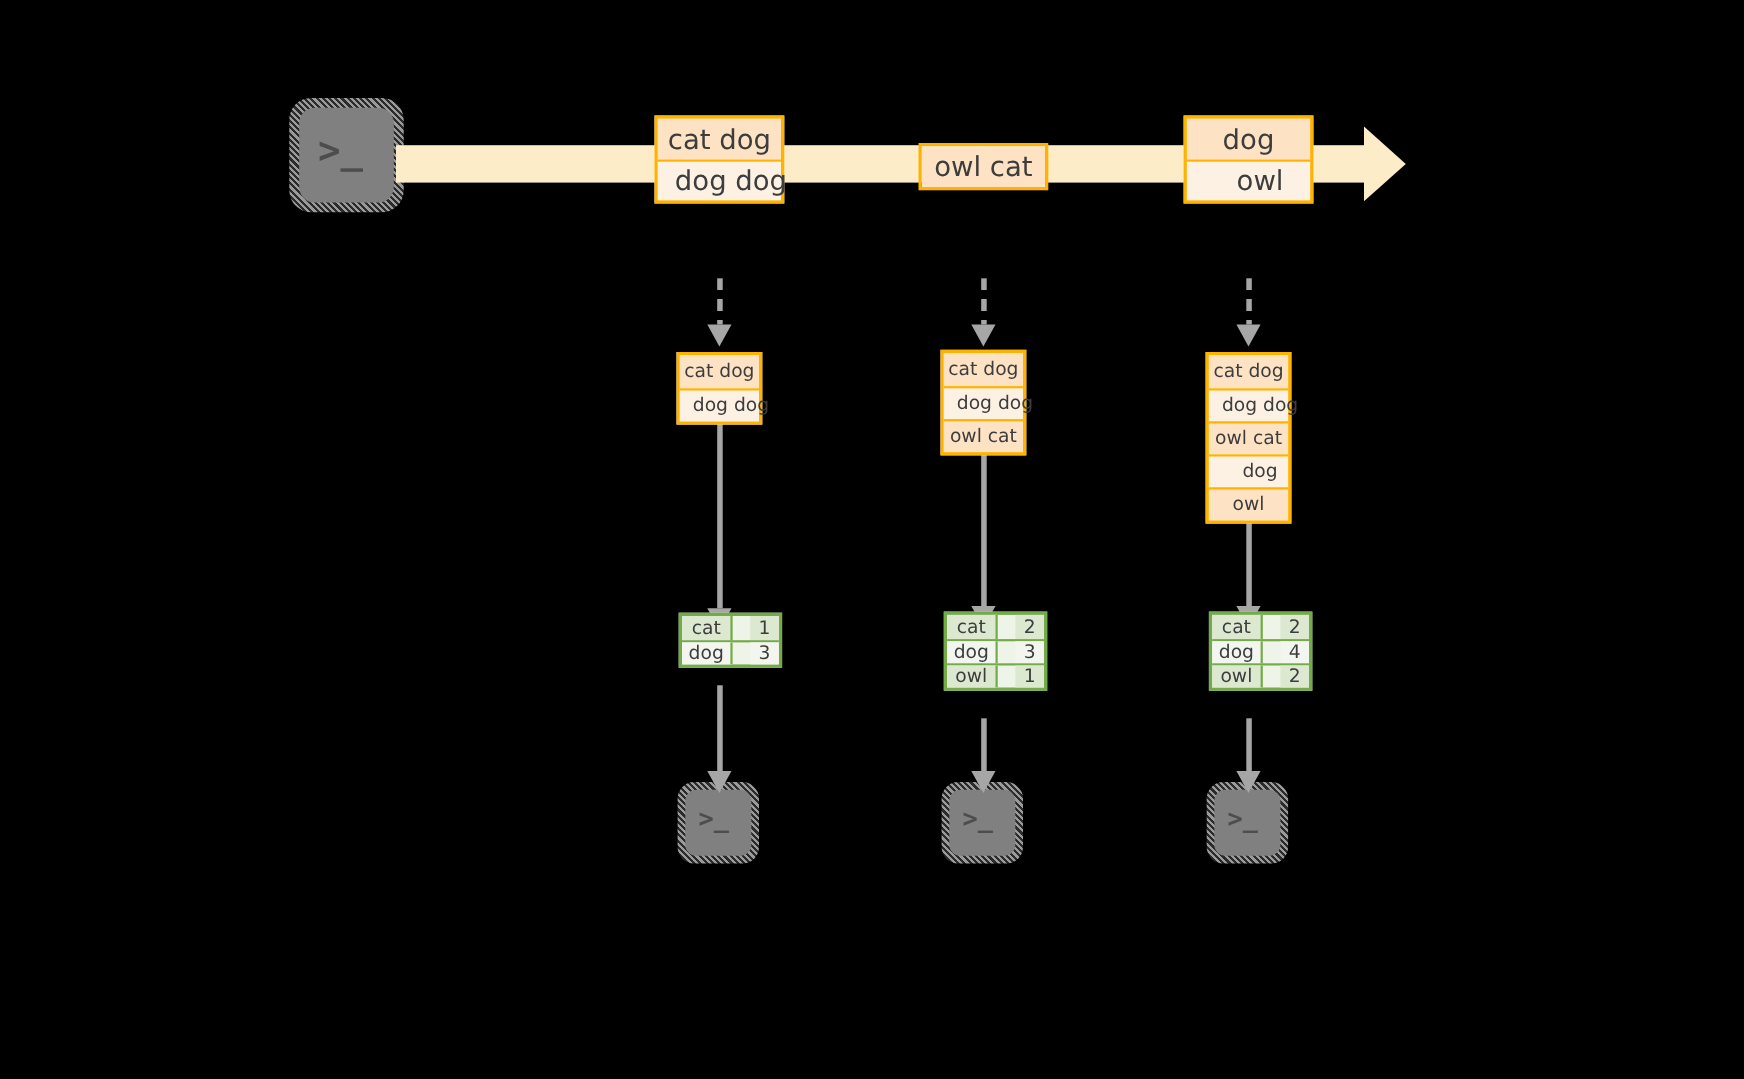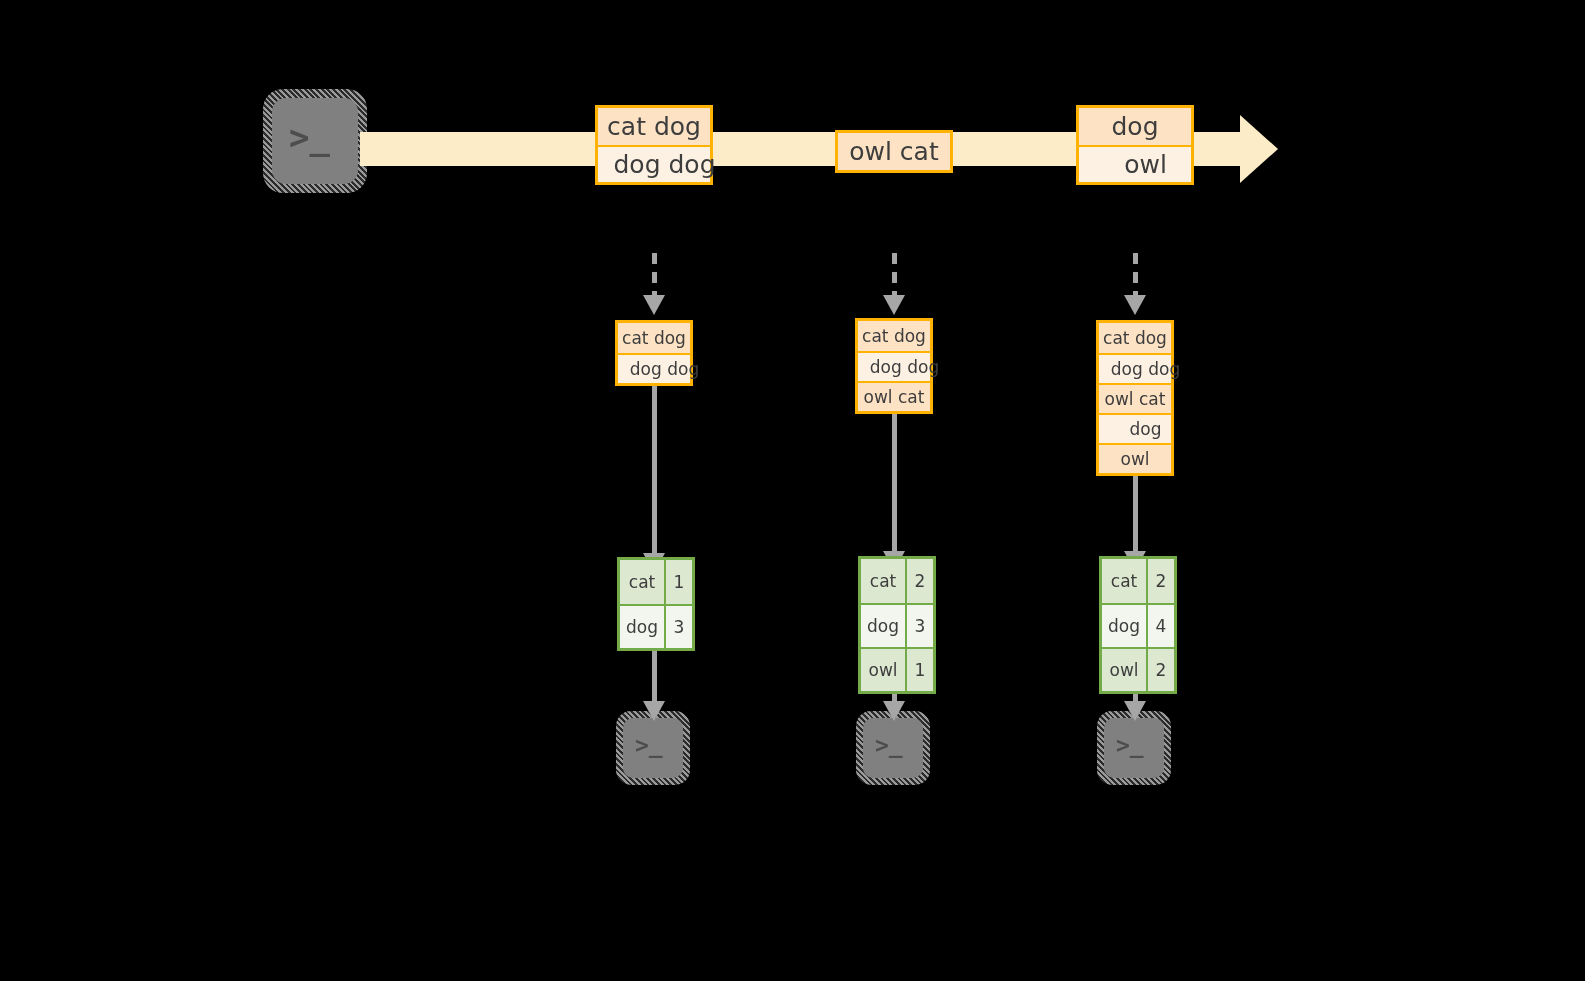--- a/index.html
+++ b/index.html
@@ -92,21 +92,21 @@
   
   .gbox{
     position:absolute;
     border:3px solid #74ab49;
     background:#eef4e8;
     box-sizing:border-box;
     z-index:3;
     display:flex;flex-direction:column;
   }
   .gbox .grow{
-    display:flex;height:44px;box-sizing:border-box;
+    display:flex;height:22px;box-sizing:border-box;gap:16px;
   }
   .gbox .grow + .grow{border-top:2px solid #74ab49;}
   .gbox .gc{
     display:flex;align-items:center;justify-content:center;
     color:#3d3d3d;font-size:17px;box-sizing:border-box;
   }
   .gbox .gc.w{width:46px;border-right:2px solid #74ab49;}
   .gbox .gc.c{width:26px;}
   .gbox .grow.sh .gc{background:#dde8d1;}
   .gbox .grow.lt .gc{background:#f2f6ee;}

